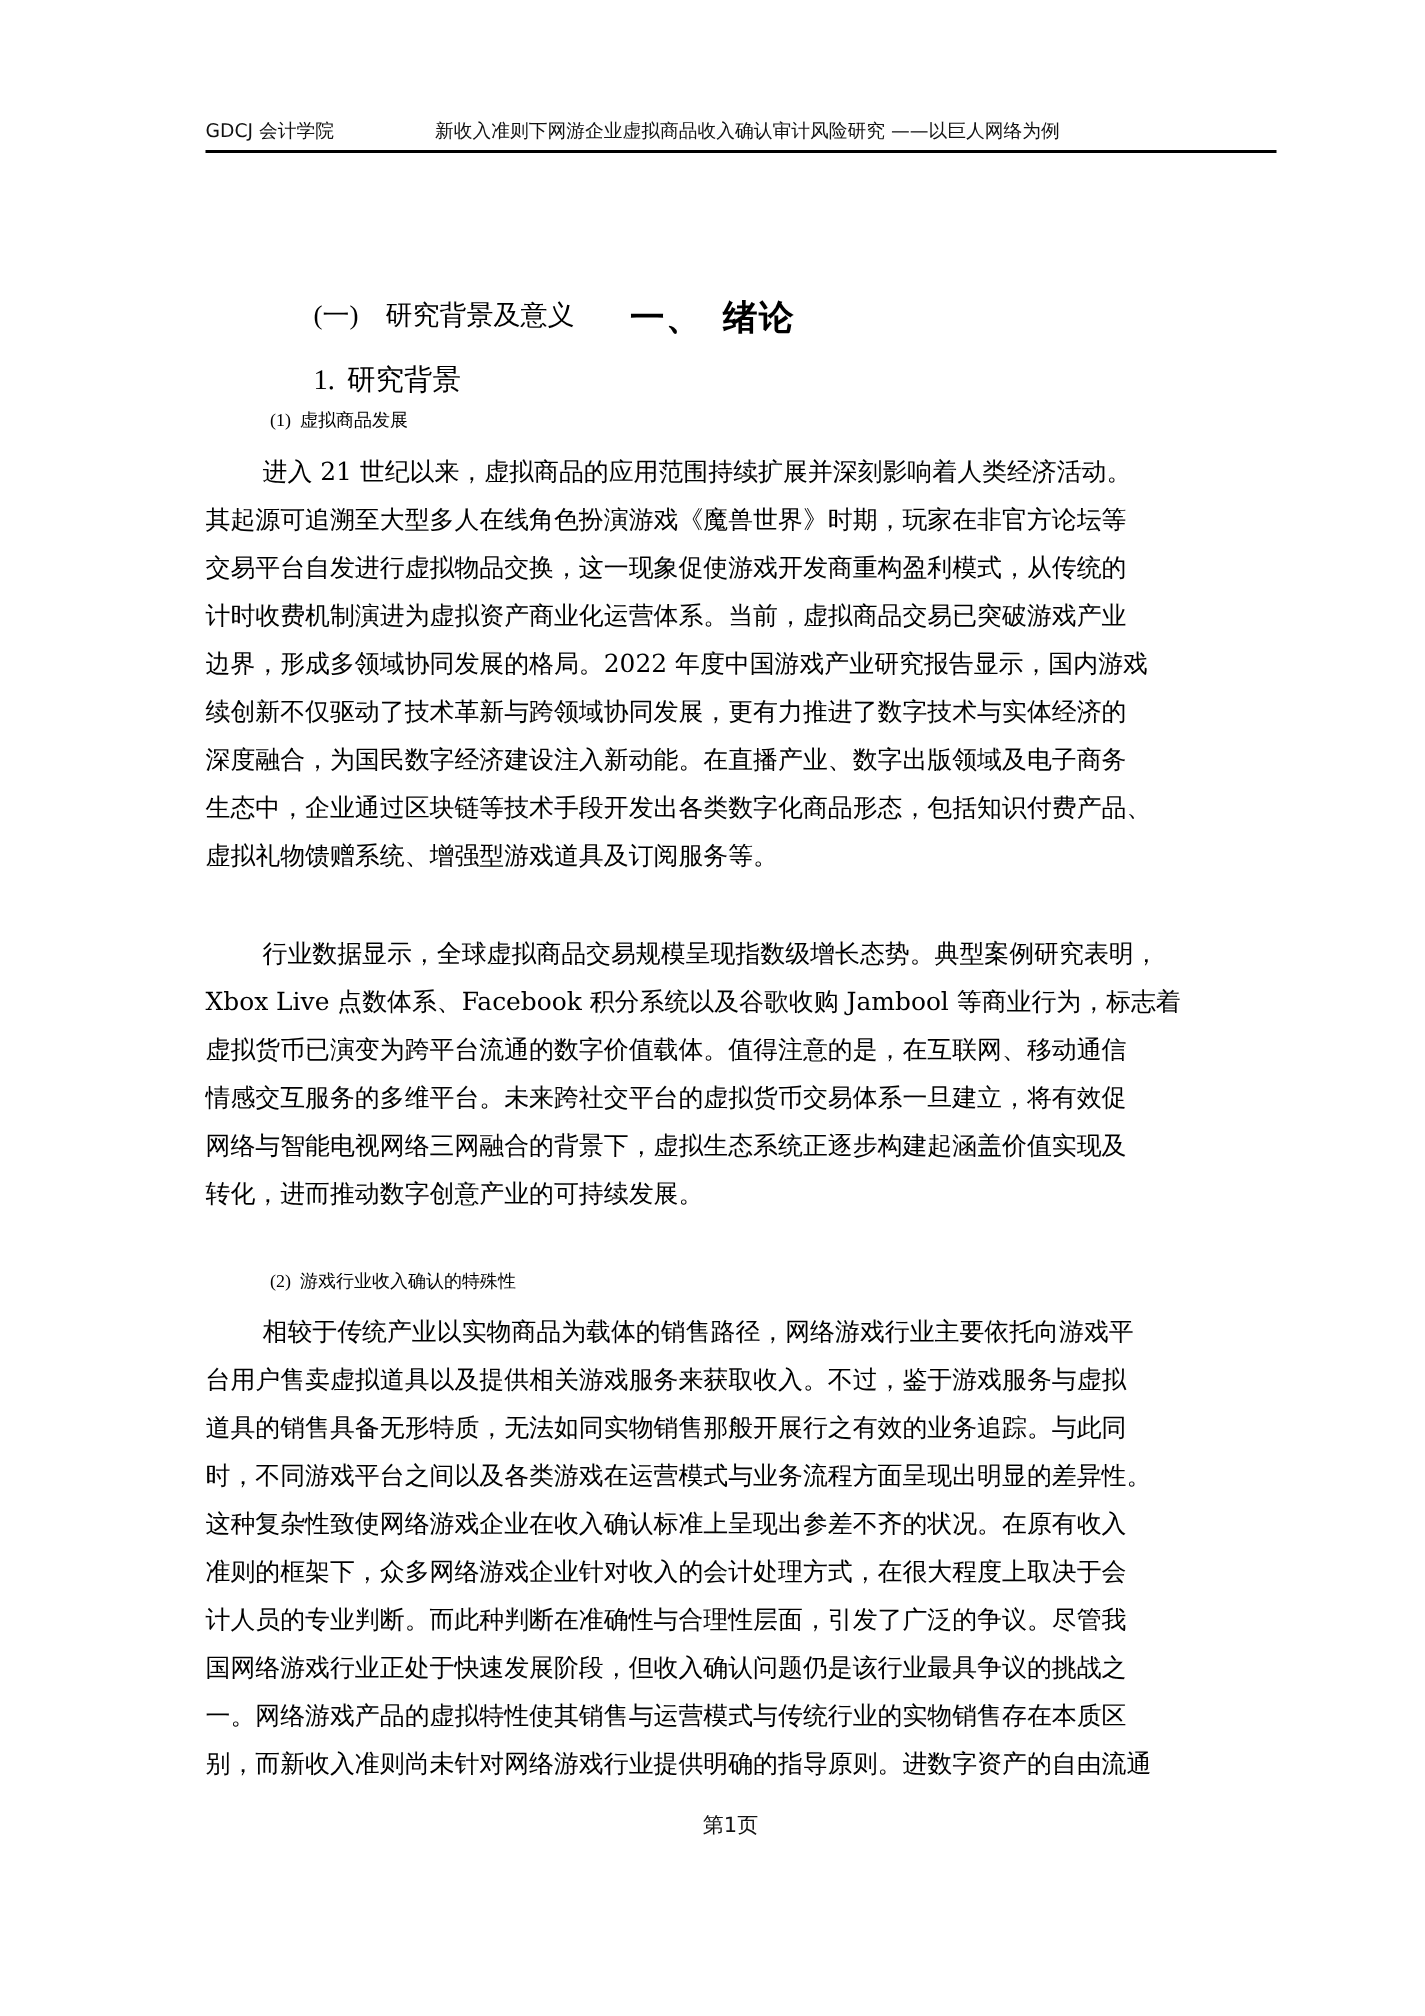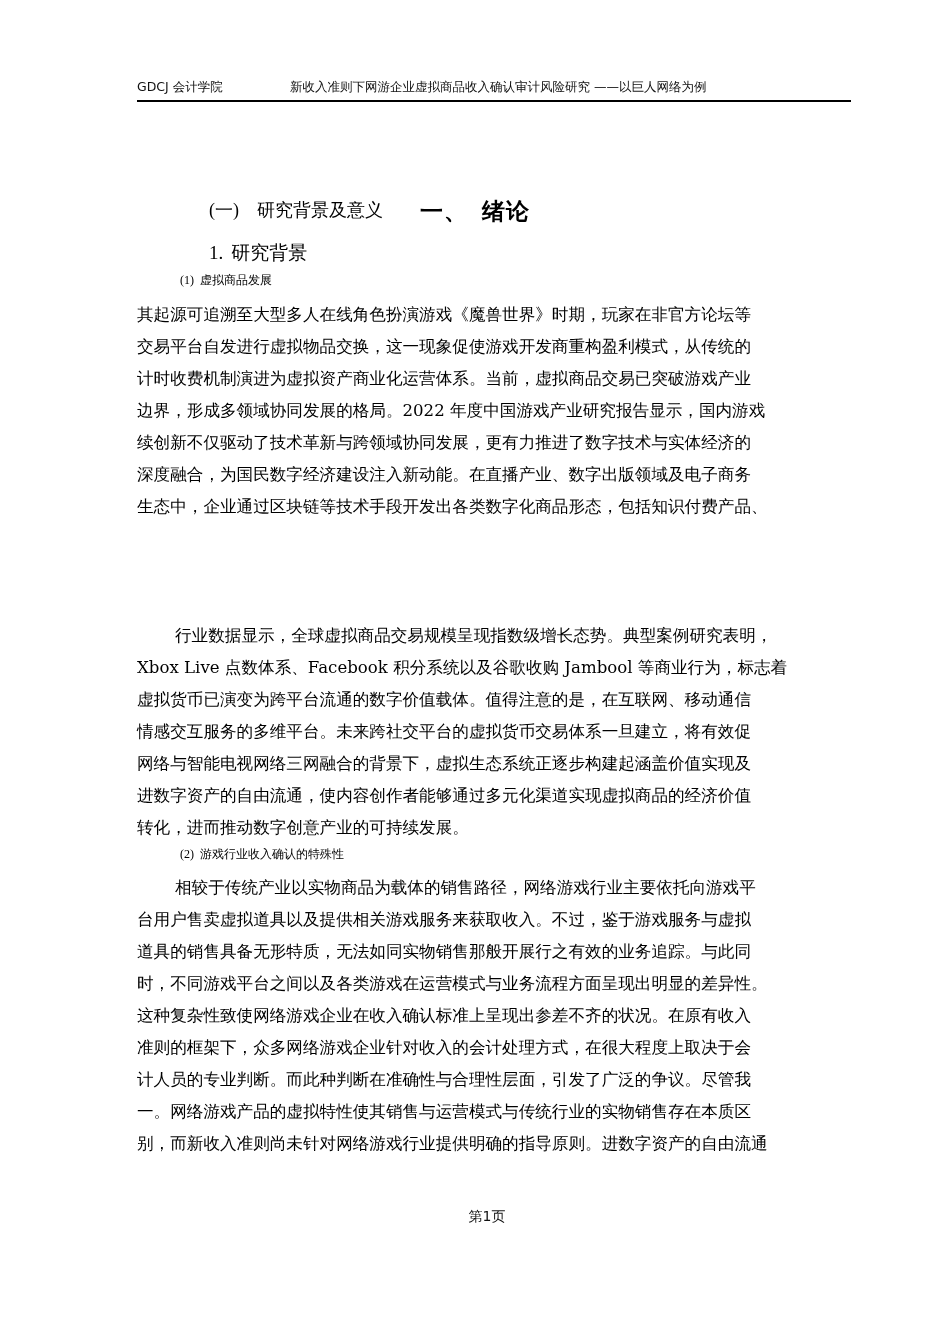--- a/index.html
+++ b/index.html
@@ -45,48 +45,50 @@
 
 <div class="h3">
   <span class="num">1.</span><span>研究背景</span>
 </div>
 
 <div class="h4 a">
   <span class="num">(1)</span><span>虚拟商品发展</span>
 </div>
 
 <div class="para p1">
+  <span class="line indent">进入 21 世纪以来，虚拟商品的应用范围持续扩展并深刻影响着人类经济活动。</span>
   <span class="line">其起源可追溯至大型多人在线角色扮演游戏《魔兽世界》时期，玩家在非官方论坛等</span>
   <span class="line">交易平台自发进行虚拟物品交换，这一现象促使游戏开发商重构盈利模式，从传统的</span>
   <span class="line">计时收费机制演进为虚拟资产商业化运营体系。当前，虚拟商品交易已突破游戏产业</span>
   <span class="line">边界，形成多领域协同发展的格局。2022 年度中国游戏产业研究报告显示，国内游戏</span>
   <span class="line">续创新不仅驱动了技术革新与跨领域协同发展，更有力推进了数字技术与实体经济的</span>
   <span class="line">深度融合，为国民数字经济建设注入新动能。在直播产业、数字出版领域及电子商务</span>
   <span class="line">生态中，企业通过区块链等技术手段开发出各类数字化商品形态，包括知识付费产品、</span>
+  <span class="line">虚拟礼物馈赠系统、增强型游戏道具及订阅服务等。</span>
 </div>
 
 <div class="para p2">
   <span class="line indent">行业数据显示，全球虚拟商品交易规模呈现指数级增长态势。典型案例研究表明，</span>
   <span class="line">Xbox Live 点数体系、Facebook 积分系统以及谷歌收购 Jambool 等商业行为，标志着</span>
   <span class="line">虚拟货币已演变为跨平台流通的数字价值载体。值得注意的是，在互联网、移动通信</span>
   <span class="line">情感交互服务的多维平台。未来跨社交平台的虚拟货币交易体系一旦建立，将有效促</span>
   <span class="line">网络与智能电视网络三网融合的背景下，虚拟生态系统正逐步构建起涵盖价值实现及</span>
-  <span class="line">进数字资产的自由流通，使内容创作者能够通过多元化渠道实现虚拟商品的经济价值</span>
   <span class="line">转化，进而推动数字创意产业的可持续发展。</span>
 </div>
 
 <div class="h4 b">
   <span class="num">(2)</span><span>游戏行业收入确认的特殊性</span>
 </div>
 
 <div class="para p3">
   <span class="line indent">相较于传统产业以实物商品为载体的销售路径，网络游戏行业主要依托向游戏平</span>
   <span class="line">台用户售卖虚拟道具以及提供相关游戏服务来获取收入。不过，鉴于游戏服务与虚拟</span>
   <span class="line">道具的销售具备无形特质，无法如同实物销售那般开展行之有效的业务追踪。与此同</span>
   <span class="line">时，不同游戏平台之间以及各类游戏在运营模式与业务流程方面呈现出明显的差异性。</span>
   <span class="line">这种复杂性致使网络游戏企业在收入确认标准上呈现出参差不齐的状况。在原有收入</span>
   <span class="line">准则的框架下，众多网络游戏企业针对收入的会计处理方式，在很大程度上取决于会</span>
   <span class="line">计人员的专业判断。而此种判断在准确性与合理性层面，引发了广泛的争议。尽管我</span>
+  <span class="line">国网络游戏行业正处于快速发展阶段，但收入确认问题仍是该行业最具争议的挑战之</span>
   <span class="line">一。网络游戏产品的虚拟特性使其销售与运营模式与传统行业的实物销售存在本质区</span>
   <span class="line">别，而新收入准则尚未针对网络游戏行业提供明确的指导原则。进数字资产的自由流通</span>
 </div>
 
 <div class="footer">第1页</div>
 
 </body></html>

